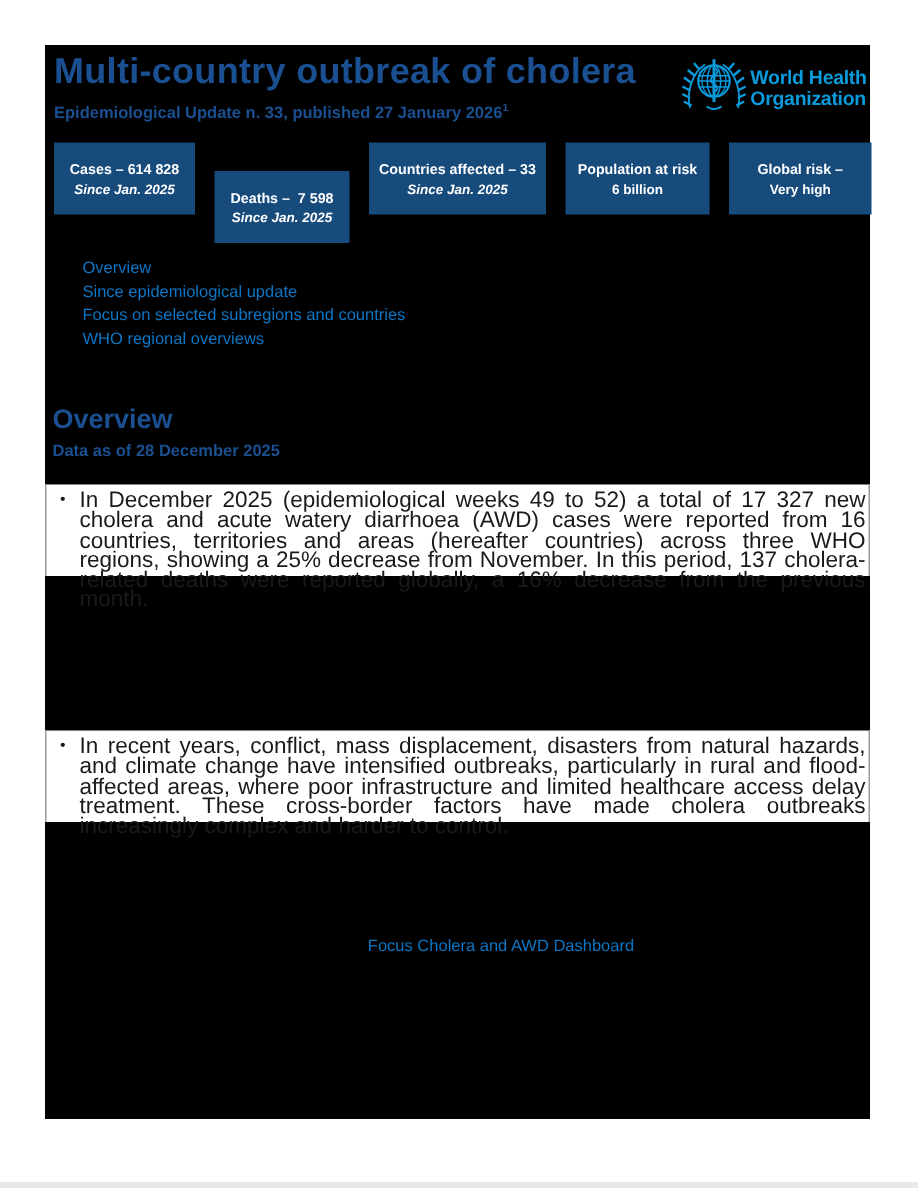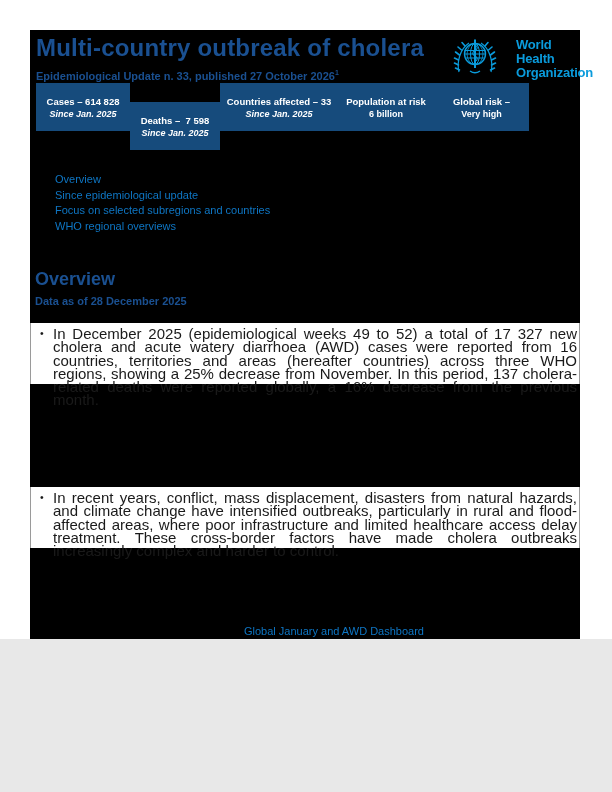--- a/index.html
+++ b/index.html
@@ -1,38 +1,38 @@
 <!DOCTYPE html>
 <html><head>
 <meta charset="utf-8">
 <style>
   * { margin:0; padding:0; box-sizing:border-box; }
   html,body { background:#e8e8e8; }
   .page {
-    position:relative; width:612px; height:639px; margin:0 auto;
+    position:relative; width:612px; height:788px; margin:0 auto;
     background:#ffffff; overflow:hidden;
     font-family:"Liberation Sans", sans-serif;
   }
   .content-bg { position:absolute; left:30px; top:30px; width:550px; height:716px; background:#000000; }
 
   .doc-title {
     position:absolute; left:36px; top:34px; width:420px;
     font-size:24px; font-weight:bold; color:#1A5091; letter-spacing:0.2px;
   }
   .doc-subtitle {
     position:absolute; left:36px; top:69px;
     font-size:11px; font-weight:bold; color:#1A5091;
   }
   .doc-subtitle sup { font-size:7px; }
 
-  .logo { position:absolute; left:453px; top:37px; width:126px; display:flex; align-items:center; gap:19px; }
+  .logo { position:absolute; left:453px; top:37px; width:126px; display:flex; align-items:center; gap:2px;justify-content:center; }
   .logo-emblem { width:44px; height:44px; flex:0 0 44px; }
   .logo-text { color:#0A9BDC; font-weight:bold; font-size:13px; line-height:14px; letter-spacing:-0.2px; }
 
-  .stat-row { position:absolute; left:36px; top:83px; width:543px; display:flex; }
+  .stat-row { position:absolute; left:36px; top:95px; width:543px; display:flex; gap:13px; }
   .stat-box {
     height:48px; background:#164B7C; color:#ffffff;
     display:flex; flex-direction:column; align-items:center; justify-content:center;
     text-align:center;
   }
   .stat-box:nth-child(1){ flex:0 0 94px; }
   .stat-box:nth-child(2){ flex:0 0 90px;margin-top:19px; }
   .stat-box:nth-child(3){ flex:0 0 118px; }
   .stat-box:nth-child(4){ flex:0 0 96px; }
   .stat-box:nth-child(5){ flex:0 0 95px; }
@@ -72,21 +72,21 @@
   .dashboard-link { font-size:11px; color:#0E76C4; text-decoration:none; cursor:pointer; }
 </style>
 </head>
 <body>
 
 <div class="page">
   <div class="content-bg"></div>
 
   <div class="doc-title">Multi-country outbreak of cholera</div>
   <div class="doc-subtitle">
-    <span>Epidemiological Update n. 33, published 27 October 2026</span><sup>1</sup>
+    <span>Epidemiological Update n. 33, published 27 January 2026</span><sup>1</sup>
   </div>
 
   <div class="logo">
     <svg class="logo-emblem" viewBox="0 0 44 44" fill="none" stroke="#0A9BDC">
 
       <circle cx="22" cy="17" r="10.5" stroke-width="1.4"></circle>
       <line x1="11.5" y1="13.5" x2="32.5" y2="13.5" stroke-width="1"></line>
       <line x1="11.5" y1="17" x2="32.5" y2="17" stroke-width="1"></line>
       <line x1="12.5" y1="21" x2="31.5" y2="21" stroke-width="1"></line>
       <ellipse cx="22" cy="17" rx="4.5" ry="10.5" stroke-width="1"></ellipse>
@@ -164,15 +164,15 @@
   <div class="band band-2">
     <div class="band-edge left"></div>
     <div class="band-edge right"></div>
     <div class="bullet-item">
       <span class="bullet-glyph">•</span>
       <span class="bullet-text">In recent years, conflict, mass displacement, disasters from natural hazards, and climate change have intensified outbreaks, particularly in rural and flood-affected areas, where poor infrastructure and limited healthcare access delay treatment. These cross-border factors have made cholera outbreaks increasingly complex and harder to control.</span>
     </div>
   </div>
 
   <div class="dashboard-row">
-    <a class="dashboard-link">Global January and AWD Dashboard</a>
+    <a class="dashboard-link">Focus Cholera and AWD Dashboard</a>
   </div>
 </div>
 
 </body></html>

